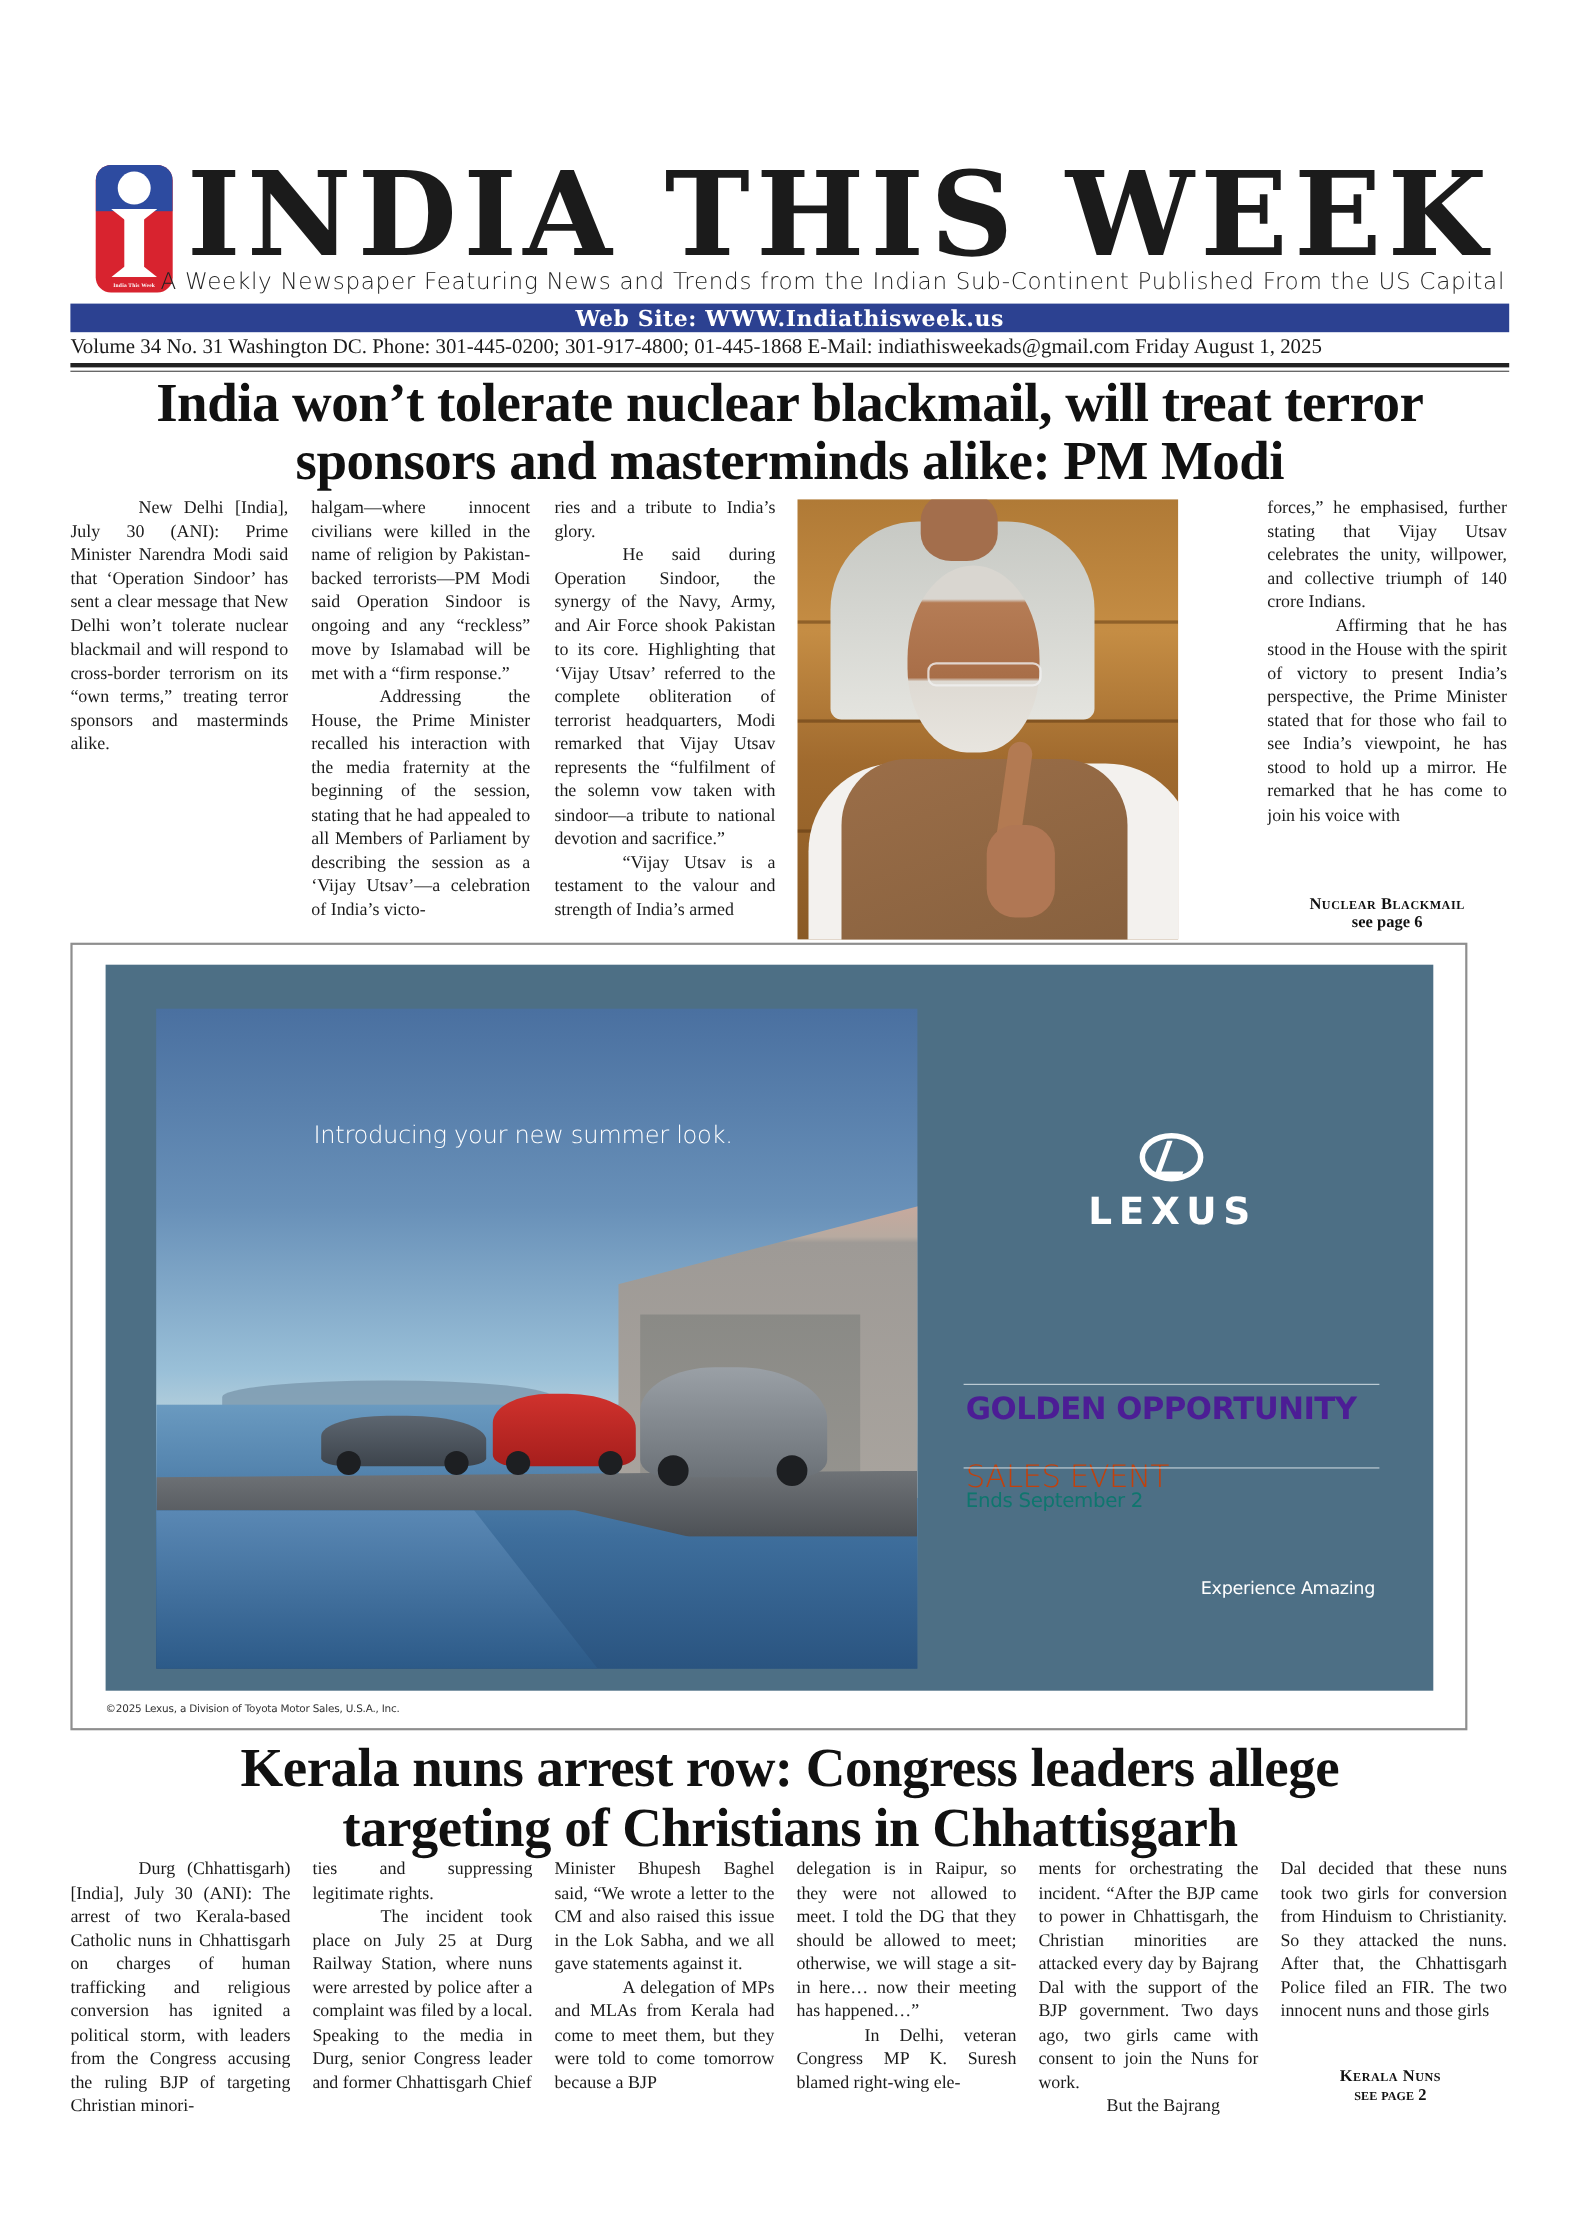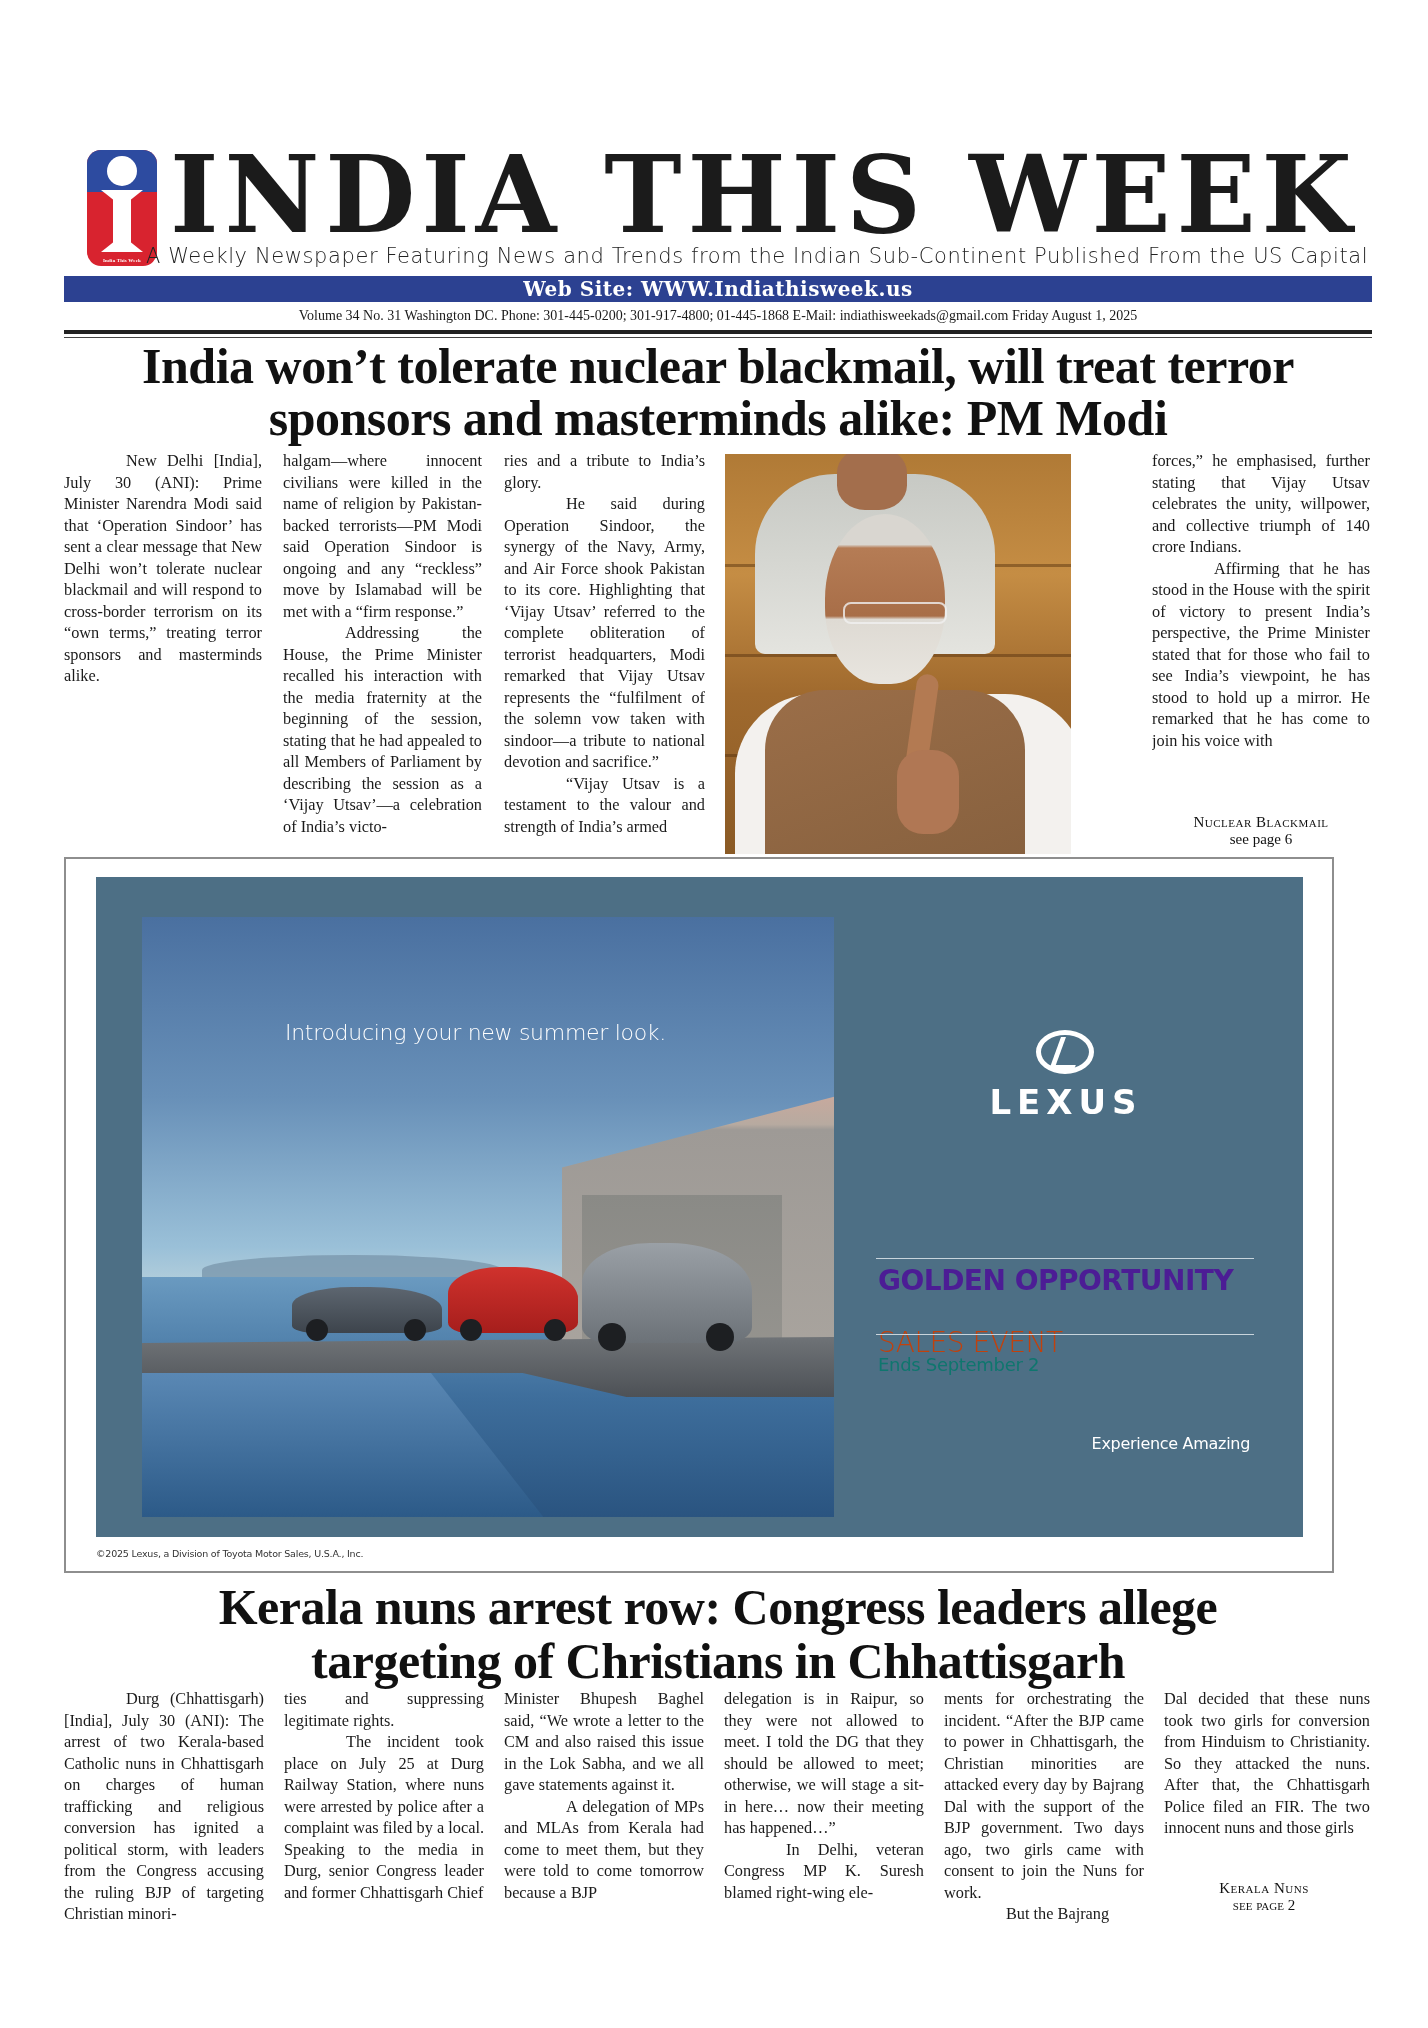--- a/index.html
+++ b/index.html
@@ -12,21 +12,21 @@
   .logo .head { position: absolute; left: 20px; top: 6px; width: 30px; height: 30px; border-radius: 50%; background: #fff; }
   .logo .stem { position: absolute; left: 26px; top: 48px; width: 18px; height: 50px; background: #fff; }
   .logo .cap { position: absolute; left: 14px; top: 40px; width: 42px; height: 10px; background: #fff; clip-path: polygon(0 0,100% 0,70% 100%,30% 100%); }
   .logo .base { position: absolute; left: 14px; top: 92px; width: 42px; height: 10px; background: #fff; clip-path: polygon(30% 0,70% 0,100% 100%,0 100%); }
   .logo .tiny { position: absolute; left: 2px; bottom: 3px; width: 66px; text-align: center; font-size: 5px; font-weight: bold; color: #fff; font-family: "Liberation Serif", serif; letter-spacing: 0.2px; }
 
   .masthead-title { position: absolute; left: 170px; top: 136px; width: 1170px; font-family: "DejaVu Serif", serif; font-weight: bold; font-size: 106px; line-height: 118px; letter-spacing: 6px; color: #1b1b1b; white-space: nowrap; transform: scaleX(0.98); transform-origin: left; }
   .tagline { position: absolute; left: 146px; top: 244px; font-family: "DejaVu Sans", sans-serif; font-size: 21px; letter-spacing: 0.6px; color: #222; white-space: nowrap; font-weight: 300; }
   .web-band { position: absolute; left: 64px; top: 276px; width: 1308px; height: 26px; background: #2c4191; }
   .web-band span { position: absolute; left: 0; right: 0; top: 0; text-align: center; font-family: "DejaVu Serif", serif; font-weight: bold; font-size: 20px; line-height: 26px; color: #ffffff; letter-spacing: 0.5px; }
-  .info-line { position: absolute; left: 64px; top: 304px; width: 1308px; font-size: 14px; line-height: 24px; color: #1a1a1a; white-space: nowrap; text-align: center; letter-spacing: 0px; }
+  .info-line { position: absolute; left: 64px; top: 304px; width: 1308px; font-size: 19px; line-height: 24px; color: #1a1a1a; white-space: nowrap; letter-spacing: 0px; }
   .rule-thick { position: absolute; left: 64px; top: 330px; width: 1308px; height: 4px; background: #222; }
   .rule-thin { position: absolute; left: 64px; top: 337px; width: 1308px; height: 1px; background: #444; }
 
   .headline { position: absolute; left: 64px; width: 1308px; text-align: center; font-family: "Liberation Serif", serif; font-weight: bold; color: #111; transform-origin: center top; }
   .headline-1 { top: 340px; font-size: 50px; line-height: 52px; letter-spacing: -0.5px; }
   .headline-2 { top: 1580px; font-size: 50px; line-height: 54px; letter-spacing: -0.5px; }
 
   .col { position: absolute; font-size: 16.3px; line-height: 21.5px; text-align: justify; color: #1a1a1a; overflow: hidden; hyphens: manual; }
   .col p { text-indent: 0; }
   .col p.indent { text-indent: 62px; }
@@ -35,21 +35,21 @@
   .photo .wood-line { position: absolute; left: 0; width: 100%; height: 3px; background: rgba(80,45,10,0.45); }
   .photo .bg-man { position: absolute; left: 30px; top: 20px; width: 240px; height: 180px; border-radius: 80px 80px 10px 10px; background: linear-gradient(180deg,#c7c9c4,#e4e4df); }
   .photo .bg-face { position: absolute; left: 112px; top: -6px; width: 70px; height: 62px; border-radius: 40%; background: #a36e4c; }
   .photo .suit { position: absolute; left: 10px; top: 240px; width: 350px; height: 200px; border-radius: 80px 80px 0 0; background: #f3f1ee; }
   .photo .vest { position: absolute; left: 40px; top: 236px; width: 260px; height: 180px; border-radius: 60px 60px 0 0; background: linear-gradient(160deg,#9b6e48,#86603e); }
   .photo .face { position: absolute; left: 100px; top: 60px; width: 120px; height: 170px; border-radius: 50% 50% 45% 45%; background: linear-gradient(180deg,#d9d6d0 0%,#d9d6d0 18%,#b57c55 20%,#a86e48 60%,#dedad3 62%,#e8e5df 100%); }
   .photo .glasses { position: absolute; left: 118px; top: 148px; width: 104px; height: 22px; border: 2px solid rgba(240,240,240,0.8); border-radius: 8px; }
   .photo .finger { position: absolute; left: 186px; top: 220px; width: 22px; height: 100px; border-radius: 11px; background: #b37a52; transform: rotate(8deg); }
   .photo .hand { position: absolute; left: 172px; top: 296px; width: 62px; height: 84px; border-radius: 26px; background: #b07754; }
 
-  .jump { position: absolute; left: 1146px; width: 230px; text-align: center; font-family: "Liberation Serif", serif; font-weight: normal; color: #111; }
+  .jump { position: absolute; left: 1146px; width: 230px; text-align: center; font-family: "Liberation Serif", serif; font-weight: bold; color: #111; }
   .jump .kicker { font-size: 15px; font-variant: small-caps; letter-spacing: 0.5px; }
   .jump .page { font-size: 15px; }
   .jump .page.sc { font-variant: small-caps; }
 
   
   .ad-frame { position: absolute; left: 64px; top: 857px; width: 1270px; height: 716px; border: 2px solid #8e8e8e; background: #fff; }
   .ad-panel { position: absolute; left: 96px; top: 877px; width: 1207px; height: 660px; background: #4d6f85; }
   .ad-image { position: absolute; left: 142px; top: 917px; width: 692px; height: 600px; overflow: hidden; background: linear-gradient(180deg,#4a70a0 0%,#6890b8 30%,#9ac0d8 55%,#b6d0dc 62%,#4f7fae 80%,#2c5680 100%); }
   .ad-sea { position: absolute; left: 0; top: 360px; width: 100%; height: 240px; background: linear-gradient(180deg,#6a9ac0 0%,#3e6e9c 50%,#2a5480 100%); }
   .ad-hills { position: absolute; left: 60px; top: 338px; width: 300px; height: 30px; background: #7a97ac; border-radius: 60% 60% 0 0; opacity: 0.8; }

